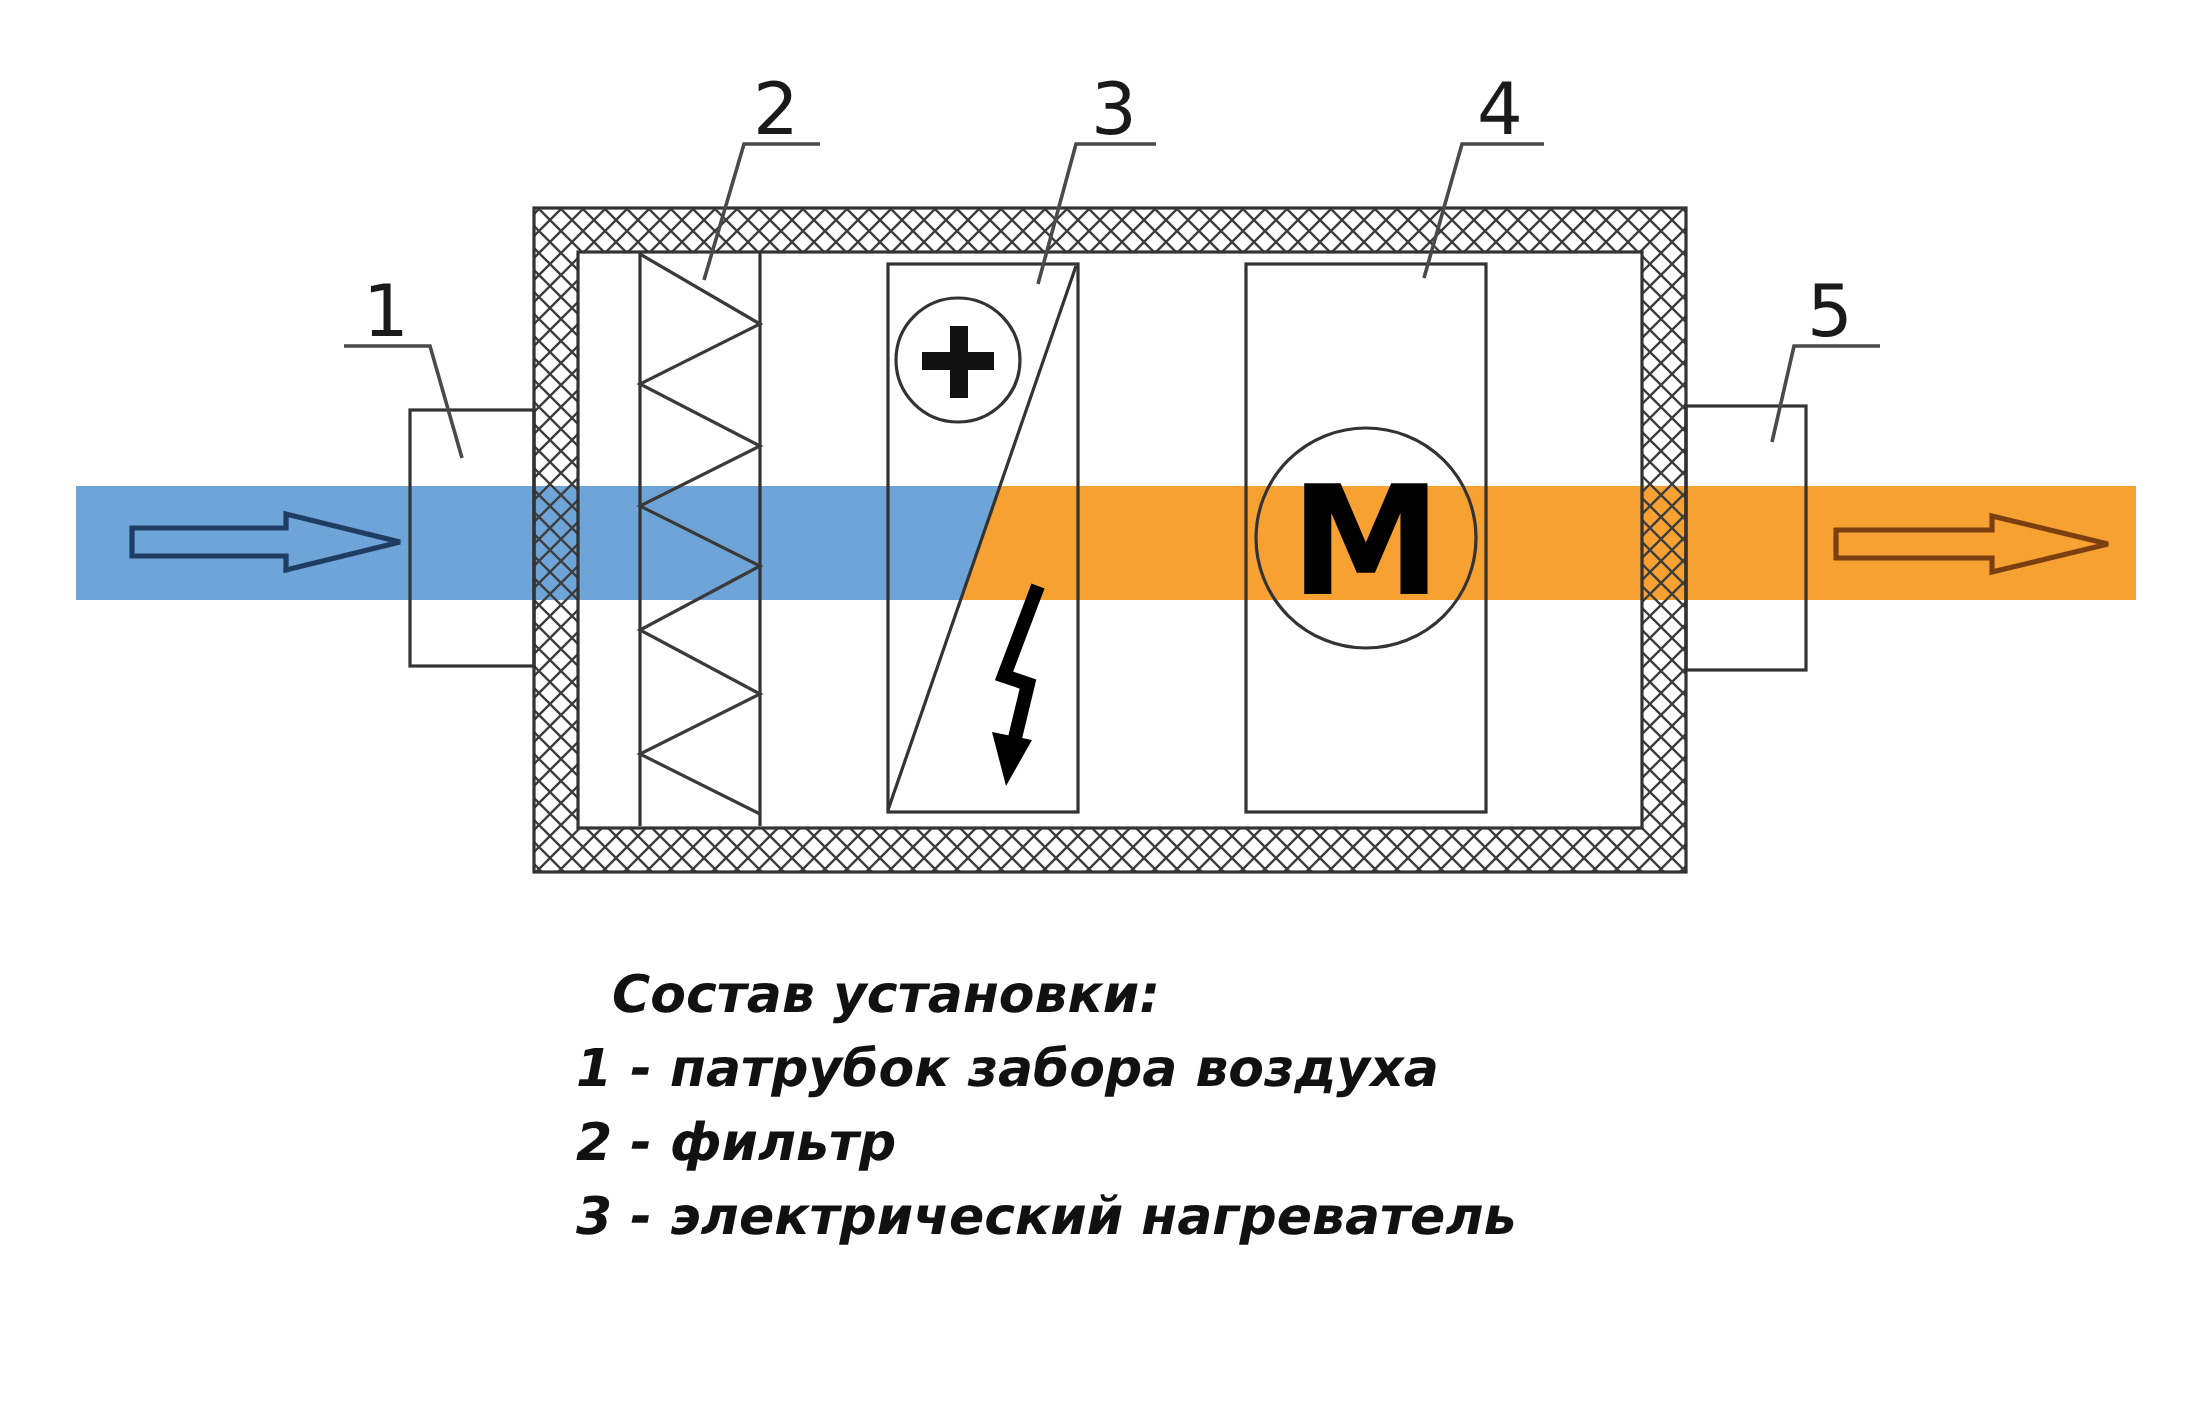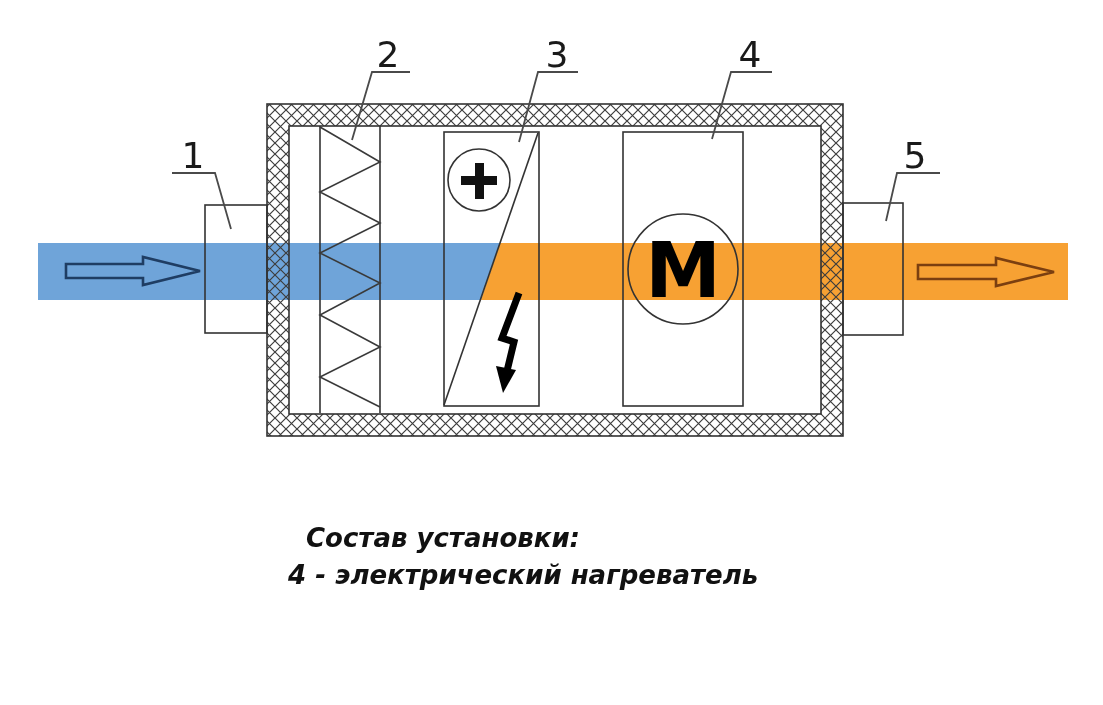--- a/index.html
+++ b/index.html
@@ -6,21 +6,21 @@
   #canvas{position:relative;width:1103px;height:705px;background:#ffffff;overflow:hidden;
           font-family:"DejaVu Sans",sans-serif;}
   svg{position:absolute;left:0;top:0;}
   .outline{fill:none;stroke:#333333;stroke-width:1.6;}
   .thinline{fill:none;stroke:#3a3a3a;stroke-width:1.6;}
   .leader{fill:none;stroke:#4a4a4a;stroke-width:1.8;}
   .callout-num{font:400 36px "DejaVu Sans",sans-serif;fill:#1a1a1a;text-anchor:middle;}
   .motor-text{font:700 76px "DejaVu Sans",sans-serif;fill:#000000;text-anchor:middle;}
   .legend{position:absolute;left:288px;top:480px;line-height:37px;
           font-style:italic;font-weight:600;font-size:26px;color:#111111;
-          font-family:"DejaVu Sans",sans-serif;margin-top:40px;}
+          font-family:"DejaVu Sans",sans-serif;}
   .legend-title{padding-left:18px;}
 </style>
 </head>
 <body>
 
 <div id="canvas">
 
   <svg width="1103" height="705" viewBox="0 0 1103 705">
     <defs>
       <pattern id="hatch" patternUnits="userSpaceOnUse" width="11" height="11">
@@ -87,16 +87,18 @@
       <text class="callout-num" x="750" y="67">4</text>
     </g>
     <g>
       <polyline class="leader" points="886,221 897,173 940,173"></polyline>
       <text class="callout-num" x="915" y="168">5</text>
     </g>
   </svg>
 
   <div class="legend">
     <div class="legend-title">Состав установки:</div>
-    <div class="legend-item">4 - электрический нагреватель</div>
+    <div class="legend-item">1 - патрубок забора воздуха</div>
+    <div class="legend-item">2 - фильтр</div>
+    <div class="legend-item">3 - электрический нагреватель</div>
   </div>
 
 </div>
 
 </body></html>

